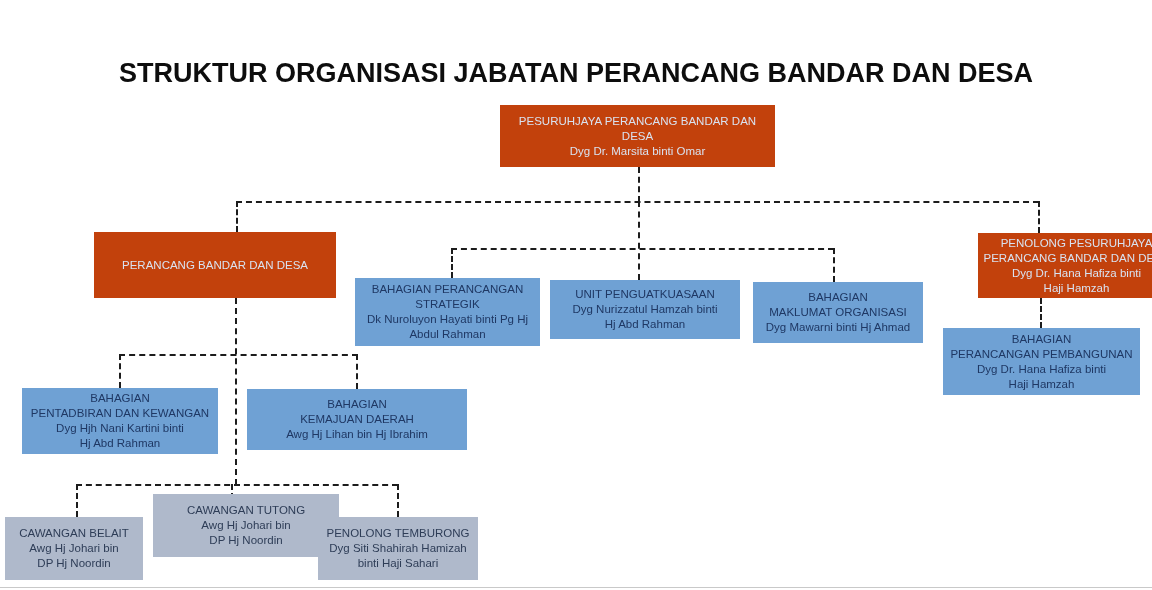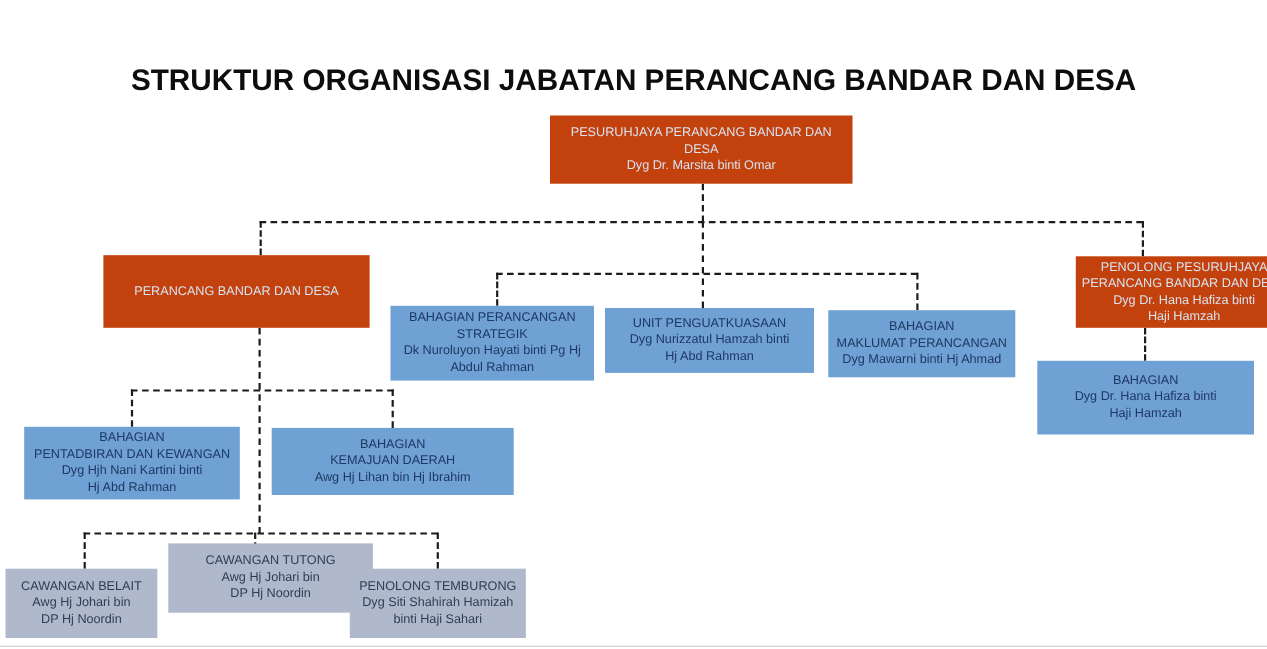--- a/index.html
+++ b/index.html
@@ -105,26 +105,27 @@
 </div>
 
 <div class="node mid" id="n-penguatkuasaan">
   <span>UNIT PENGUATKUASAAN</span>
   <span>Dyg Nurizzatul Hamzah binti</span>
   <span>Hj Abd Rahman</span>
 </div>
 
 <div class="node mid" id="n-maklumat">
   <span>BAHAGIAN</span>
-  <span>MAKLUMAT PERANCANGAN</span>
+  <span>MAKLUMAT ORGANISASI</span>
   <span>Dyg Mawarni binti Hj Ahmad</span>
 </div>
 
 <div class="node mid" id="n-pembangunan">
   <span>BAHAGIAN</span>
+  <span>PERANCANGAN PEMBANGUNAN</span>
   <span>Dyg Dr. Hana Hafiza binti</span>
   <span>Haji Hamzah</span>
 </div>
 
 <div class="node mid" id="n-pentadbiran">
   <span>BAHAGIAN</span>
   <span>PENTADBIRAN DAN KEWANGAN</span>
   <span>Dyg Hjh Nani Kartini binti</span>
   <span>Hj Abd Rahman</span>
 </div>

